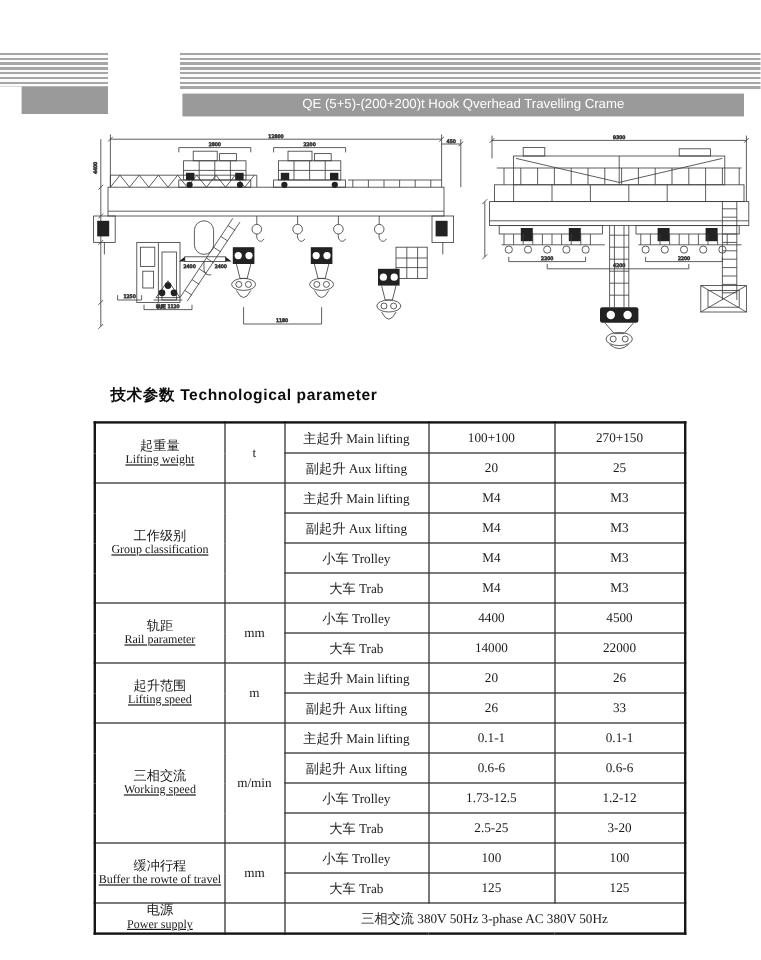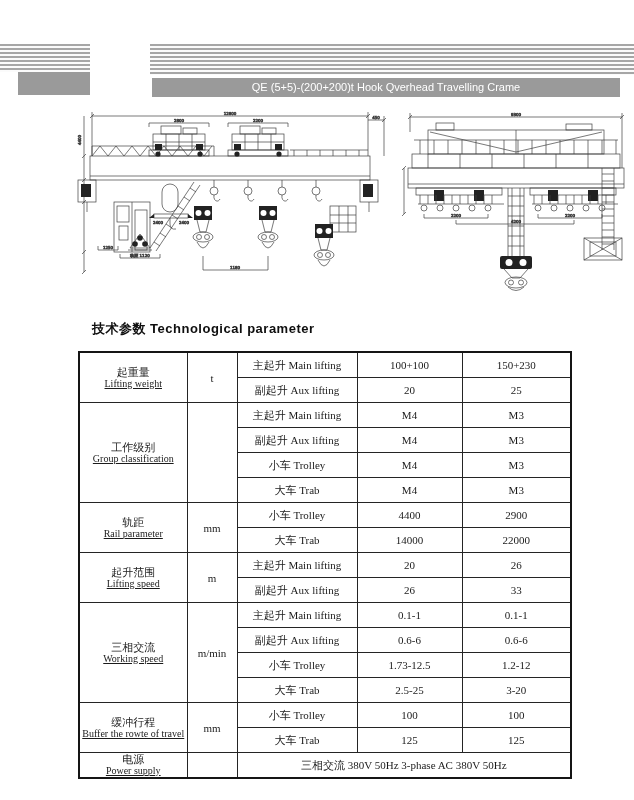--- a/index.html
+++ b/index.html
@@ -262,21 +262,21 @@
       <tbody>
 
         <tr>
           <td rowspan="2">
             <div class="zh">起重量</div>
             <div class="en">Lifting weight</div>
           </td>
           <td rowspan="2">t</td>
           <td>主起升 Main lifting</td>
           <td>100+100</td>
-          <td>150+230</td>
+          <td>270+150</td>
         </tr>
         <tr>
           <td>副起升 Aux lifting</td>
           <td>20</td>
           <td>25</td>
         </tr>
 
         <tr>
           <td rowspan="4">
             <div class="zh">工作级别</div>
@@ -304,21 +304,21 @@
         </tr>
 
         <tr>
           <td rowspan="2">
             <div class="zh">轨距</div>
             <div class="en">Rail parameter</div>
           </td>
           <td rowspan="2">mm</td>
           <td>小车 Trolley</td>
           <td>4400</td>
-          <td>2900</td>
+          <td>4500</td>
         </tr>
         <tr>
           <td>大车 Trab</td>
           <td>14000</td>
           <td>22000</td>
         </tr>
 
         <tr>
           <td rowspan="2">
             <div class="zh">起升范围</div>

